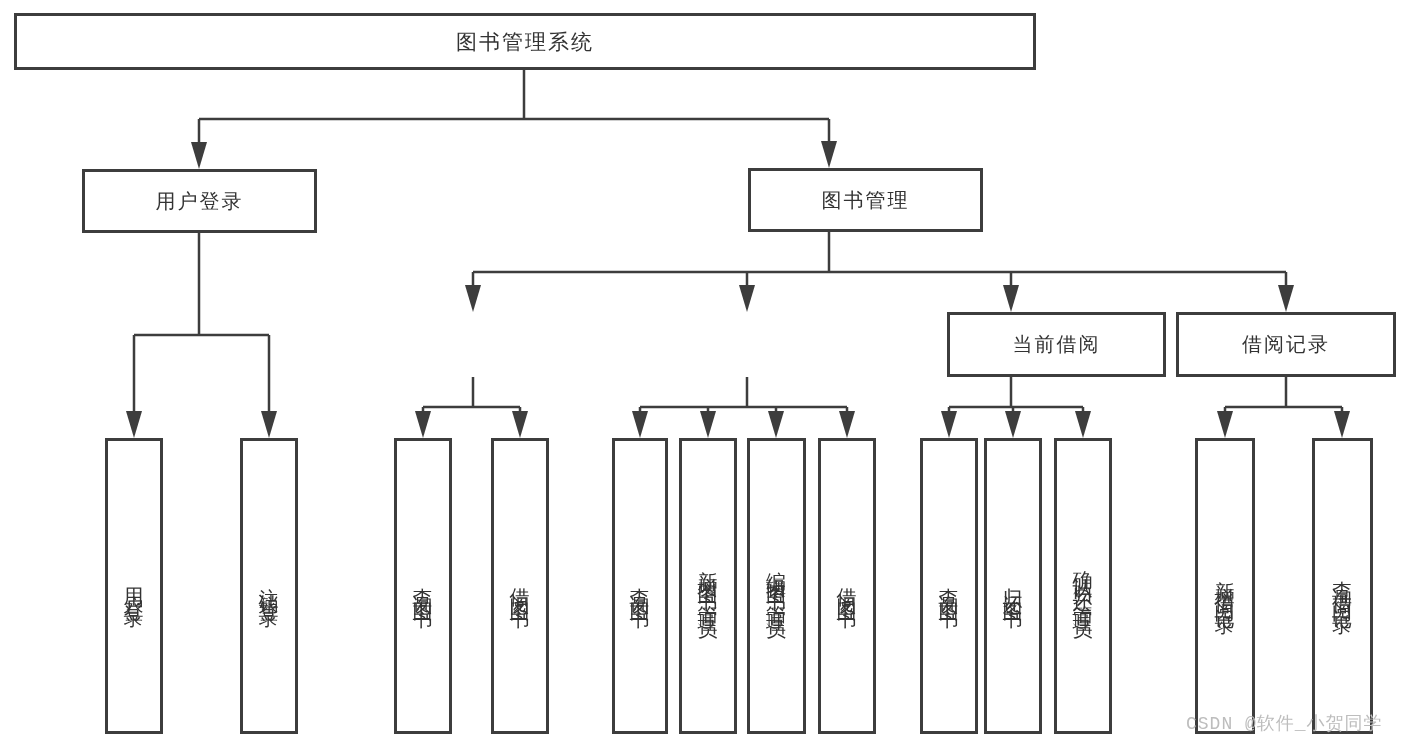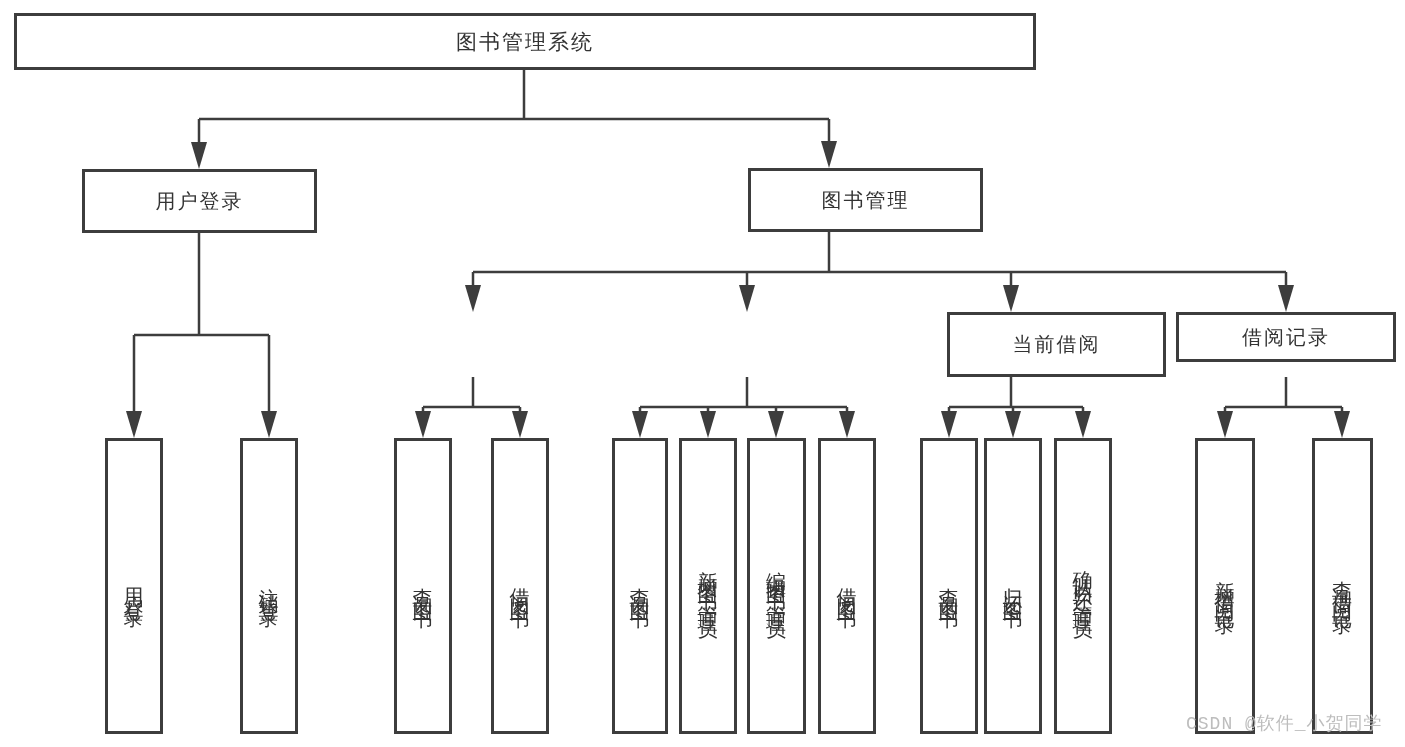--- a/index.html
+++ b/index.html
@@ -82,21 +82,21 @@
   <div class="box" style="left:82px;top:169px;width:235px;height:64px;">
     <span class="h">用户登录</span>
   </div>
   <div class="box" style="left:712px;top:168px;width:235px;height:64px;margin-left:36px;">
     <span class="h">图书管理</span>
   </div>
 
   <div class="box" style="left:902px;top:312px;width:219px;height:65px;margin-left:45px;">
     <span class="h">当前借阅</span>
   </div>
-  <div class="box" style="left:1176px;top:312px;width:220px;height:50px;">
+  <div class="box" style="left:1176px;top:312px;width:220px;height:65px;">
     <span class="h">借阅记录</span>
   </div>
 
   <div class="box" style="left:105px;top:438px;width:58px;height:296px;">
     <span class="v">用户登录</span>
   </div>
   <div class="box" style="left:240px;top:438px;width:58px;height:296px;">
     <span class="v">注销登录</span>
   </div>
 

